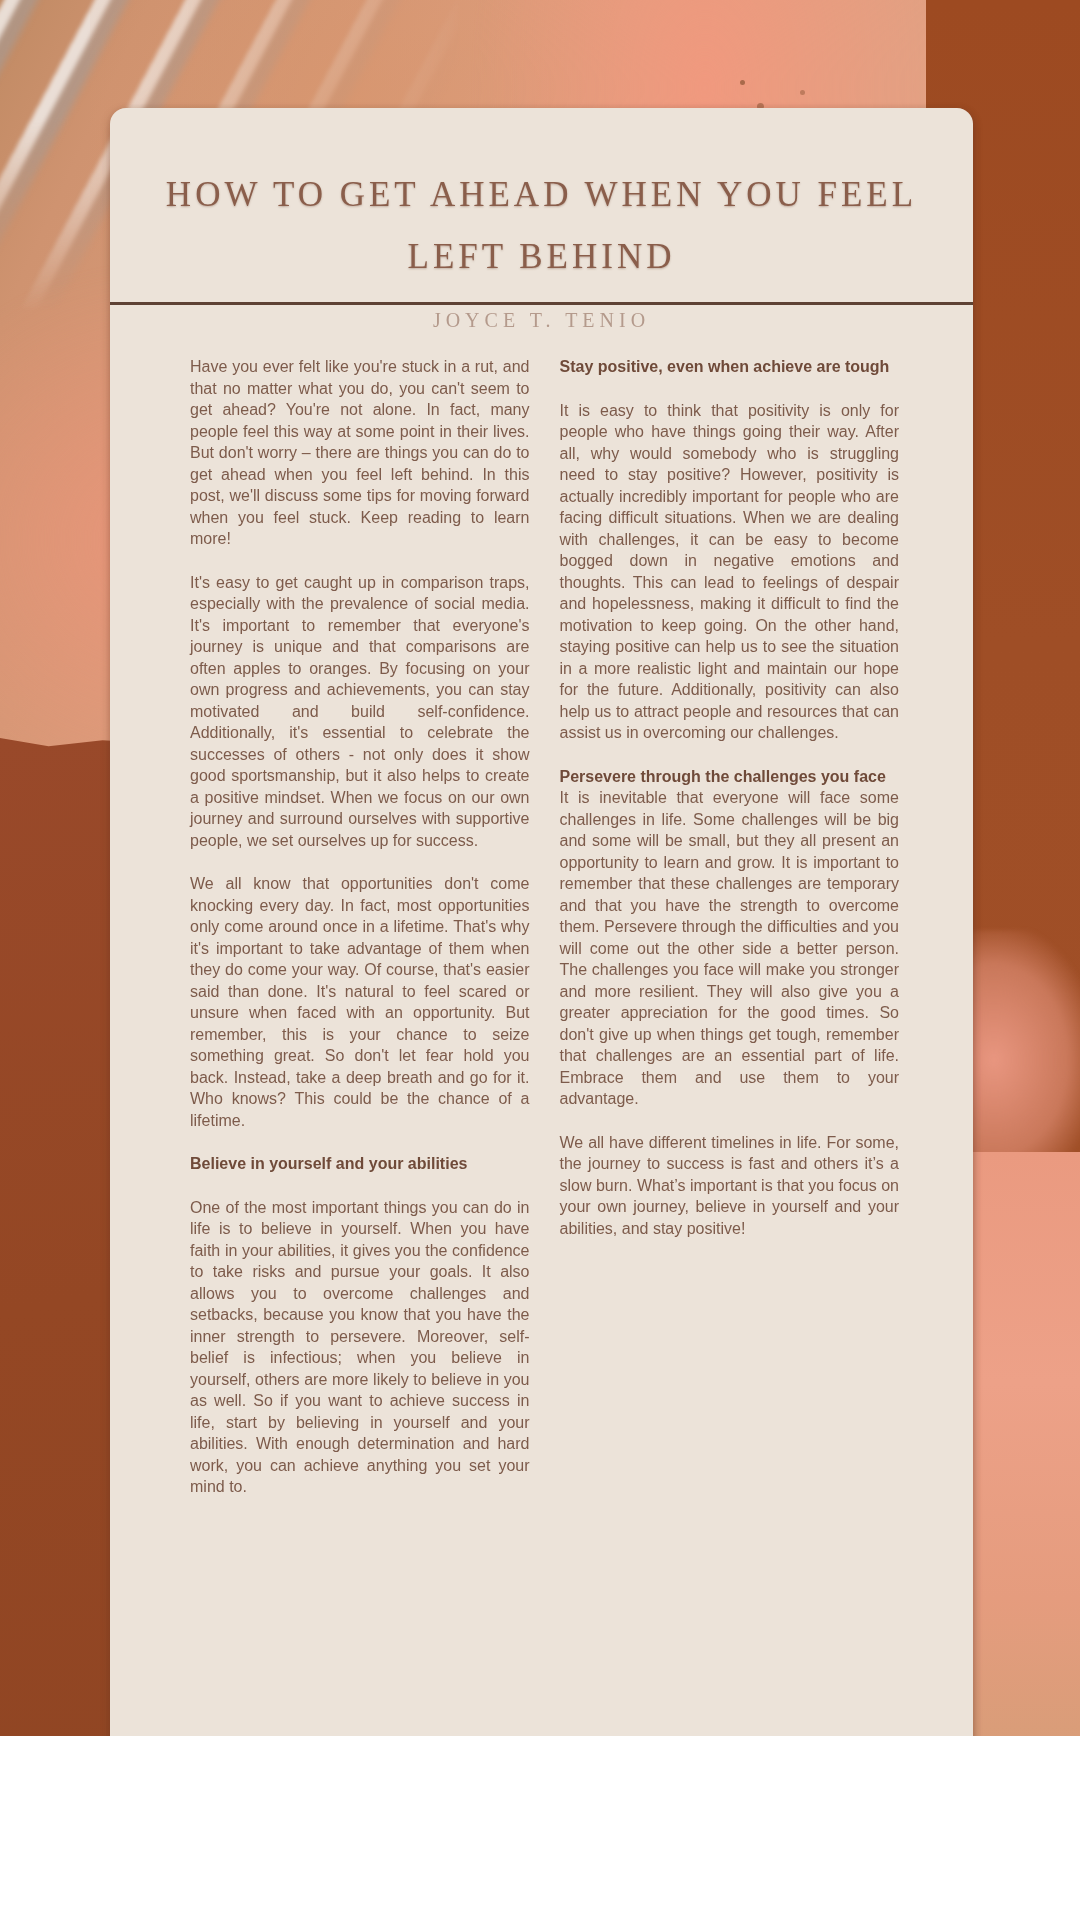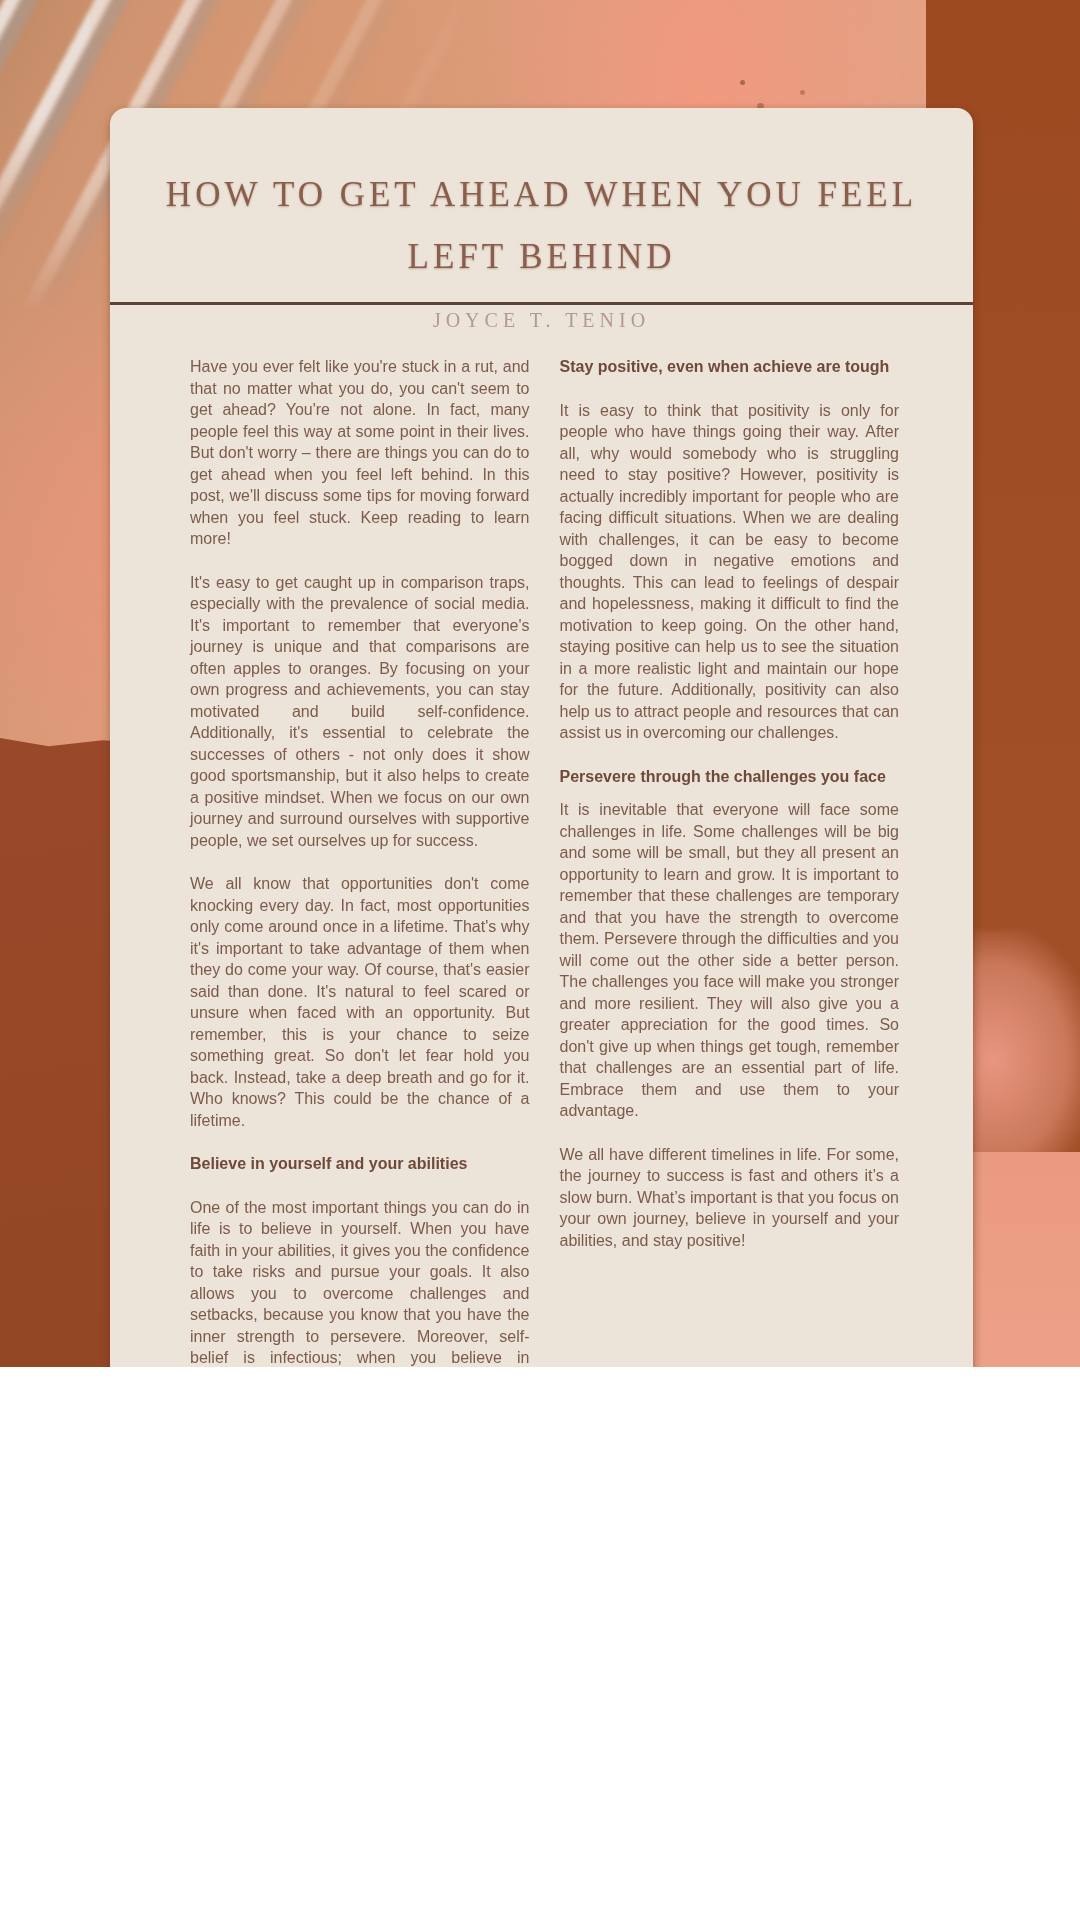--- a/index.html
+++ b/index.html
@@ -1,17 +1,17 @@
 <!DOCTYPE html>
 <html><head>
 <meta charset="utf-8">
 <style>
   html,body{margin:0;padding:0;}
   body{width:1080px;height:1920px;font-family:"Liberation Sans",sans-serif;}
-  #screen{position:relative;width:1080px;height:1367px;overflow:hidden;background:#eab308;}
+  #screen{position:relative;width:1080px;height:1736px;overflow:hidden;background:#eab308;}
 
   
   .bg{position:absolute;pointer-events:none;}
   .bg-base{inset:0;
     background:linear-gradient(115deg,#c08а63 0%,#cf9370 8%,#dd9d7c 28%,#e4a285 55%,#e2a083 100%);
     background:linear-gradient(115deg,#c08a63 0%,#cf9370 8%,#dd9d7c 28%,#e4a285 55%,#e2a083 100%);}
   .bg-streaks-topleft{left:-60px;top:-50px;width:520px;height:360px;
     background:
       repeating-linear-gradient(118deg,rgba(240,236,233,.85) 0 12px,rgba(168,154,146,.65) 16px 26px,rgba(240,234,229,0) 34px 80px);
     -webkit-mask-image:radial-gradient(ellipse at 18% 18%,#000 25%,transparent 72%);
@@ -68,21 +68,21 @@
   .title span{display:block;}
   .divider{border:none;border-top:3px solid #5e4234;margin:14px 0 0 0;}
   .byline{margin-top:4px;text-align:center;font-family:"Liberation Serif",serif;
     font-size:20px;letter-spacing:5px;color:#b49a8c;}
 
   .columns{display:flex;gap:30px;padding:0 74px 0 80px;margin-top:24px;}
   .col{flex:1;min-width:0;}
   .col p,.col h3{margin:0 0 22px 0;font-size:16px;line-height:21.5px;text-align:justify;}
   .col p{color:#7d5b4b;font-weight:400;}
   .col h3{color:#6f4a39;font-weight:700;}
-  .col h3.tight{margin-bottom:12px;}
+  .col h3.tight{margin-bottom:0;}
 </style>
 </head>
 <body>
 
 <div id="screen">
 
   <div class="bg bg-base"></div>
   <div class="bg bg-streaks-topleft"></div>
   <div class="bg bg-tanwash-top"></div>
   <div class="bg bg-pinkwash-top"></div>

